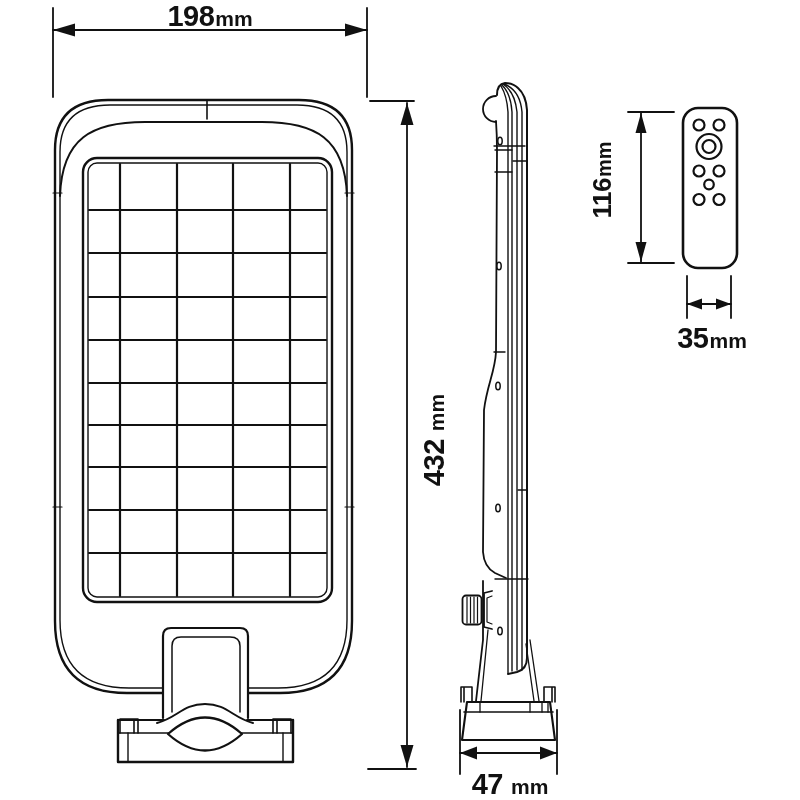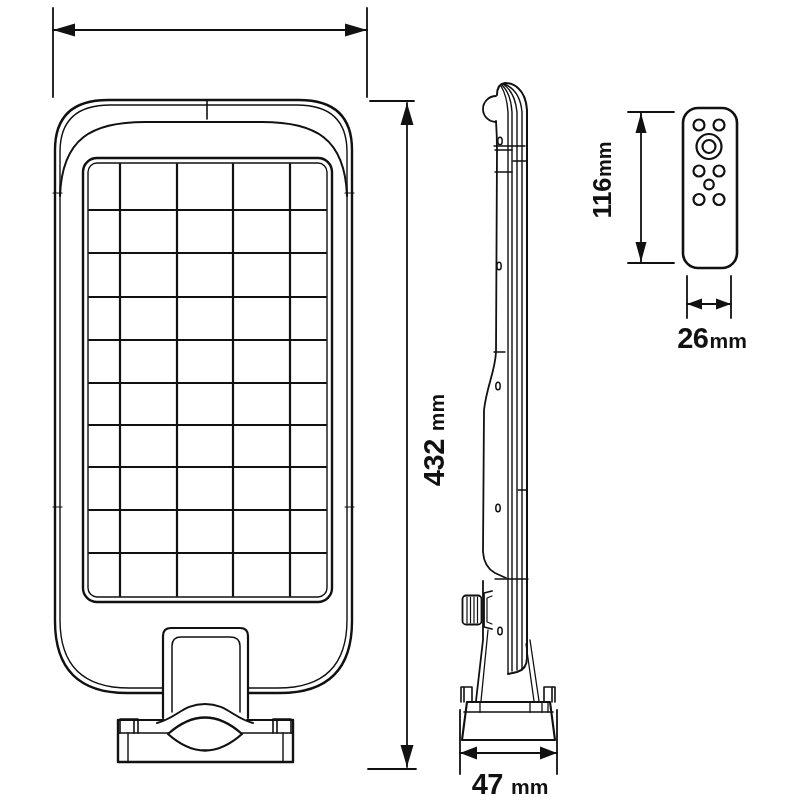--- a/index.html
+++ b/index.html
@@ -144,30 +144,33 @@
   </g>
 
   <g>
     <path stroke-width="1.8" d="M 687,276 L 687,318 M 731,276 L 731,318"></path>
     <path stroke-width="1.8" d="M 687,304 L 731,304"></path>
     <polygon fill="#111111" stroke="none" points="687,304 702,298.5 702,309.5"></polygon>
     <polygon fill="#111111" stroke="none" points="731,304 716,298.5 716,309.5"></polygon>
   </g>
 </svg>
 
+<div class="dim-label span-center" style="left:53px;top:2px;width:314px;position:absolute;">
+  <span class="val">198</span><span class="unit tight">mm</span>
+</div>
 
 <div class="dim-label rot" style="left:434px;top:440px;">
   <span class="val">432</span><span class="unit gap">mm</span>
 </div>
 
 <div class="dim-label centered" style="left:510px;top:784px;">
   <span class="val">47</span><span class="unit gap">mm</span>
 </div>
 
 <div class="dim-label rot" style="left:602px;top:180px;">
   <span class="val" style="font-size:26px;">116</span><span class="unit tight" style="font-size:20px;">mm</span>
 </div>
 
 <div class="dim-label centered" style="left:712px;top:338px;">
-  <span class="val">26</span><span class="unit tight">mm</span>
+  <span class="val">35</span><span class="unit tight">mm</span>
 </div>
 
 </div>
 
 </body></html>

